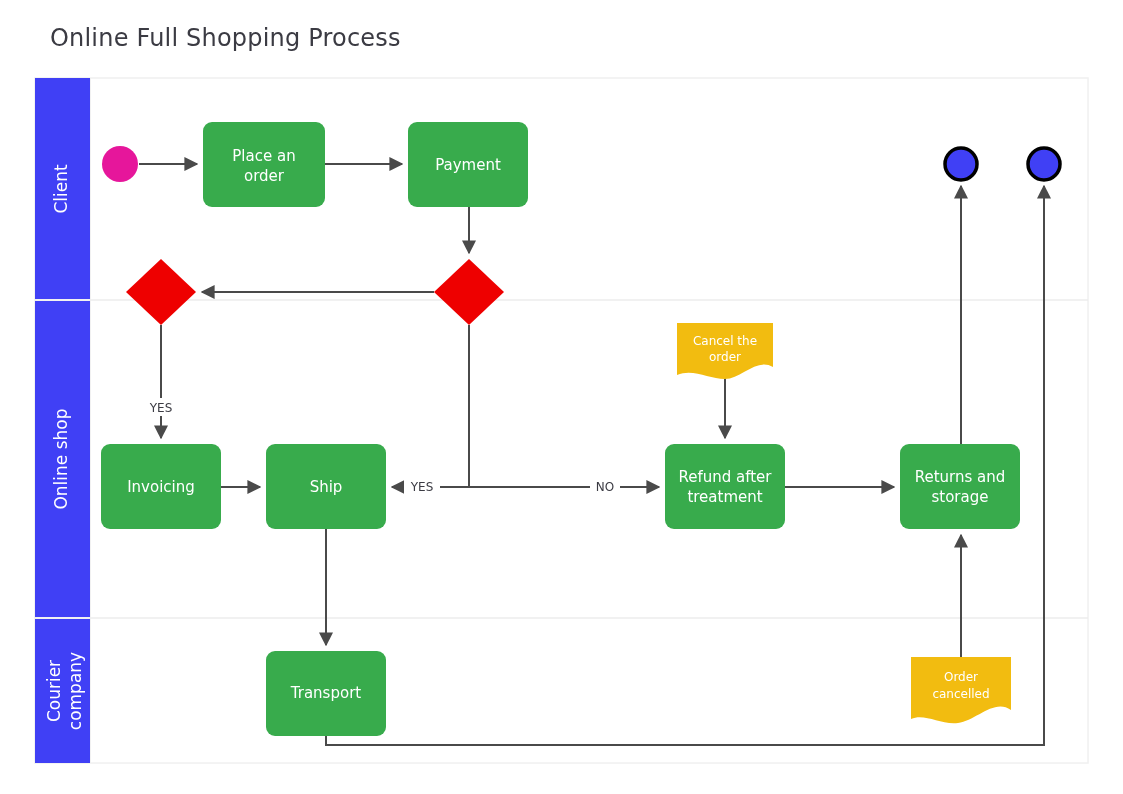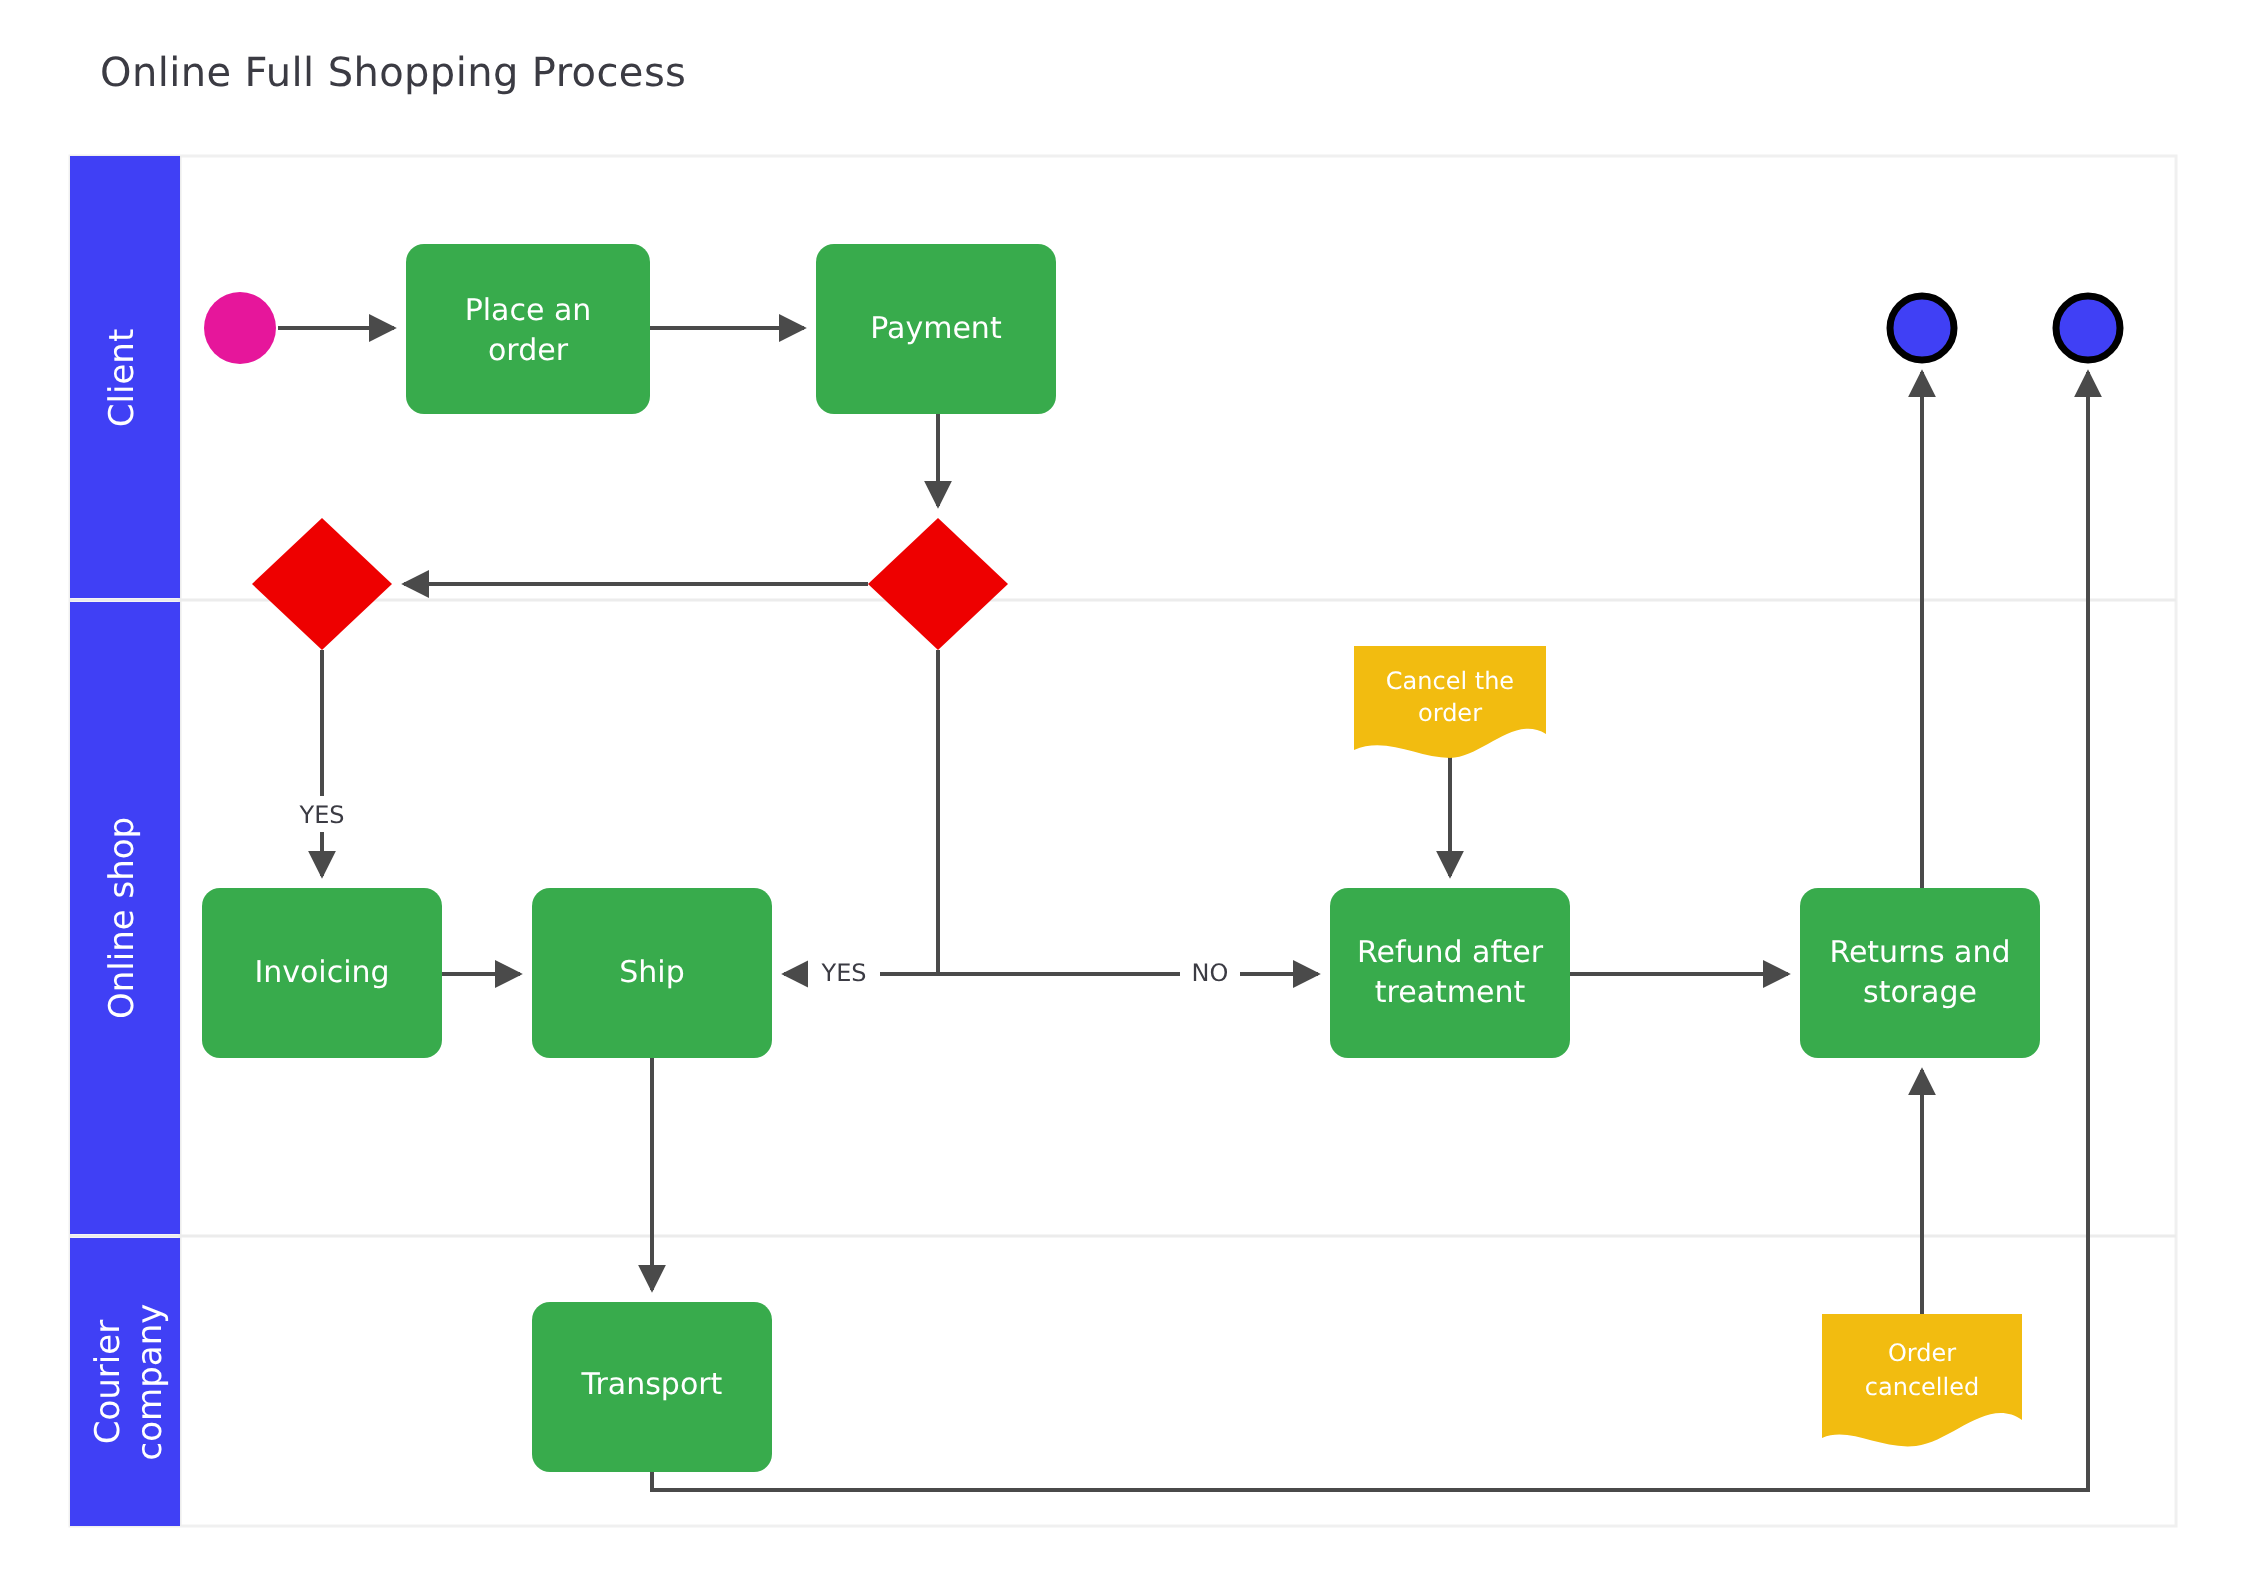--- a/index.html
+++ b/index.html
@@ -12,21 +12,21 @@
     width: 1123px;
     height: 794px;
     font-family: "DejaVu Sans", "Liberation Sans", sans-serif;
     overflow: hidden;
     position: relative;
   }
   #page-title {
     position: absolute;
     left: 50px;
     top: 24px;
-    font-size: 20px;
+    font-size: 24px;
     font-weight: 400;
     color: #3b3b43;
     letter-spacing: 0.2px;
     white-space: nowrap;
   }
   #diagram-root {
     position: absolute;
     left: 0;
     top: 0;
     width: 1123px;

